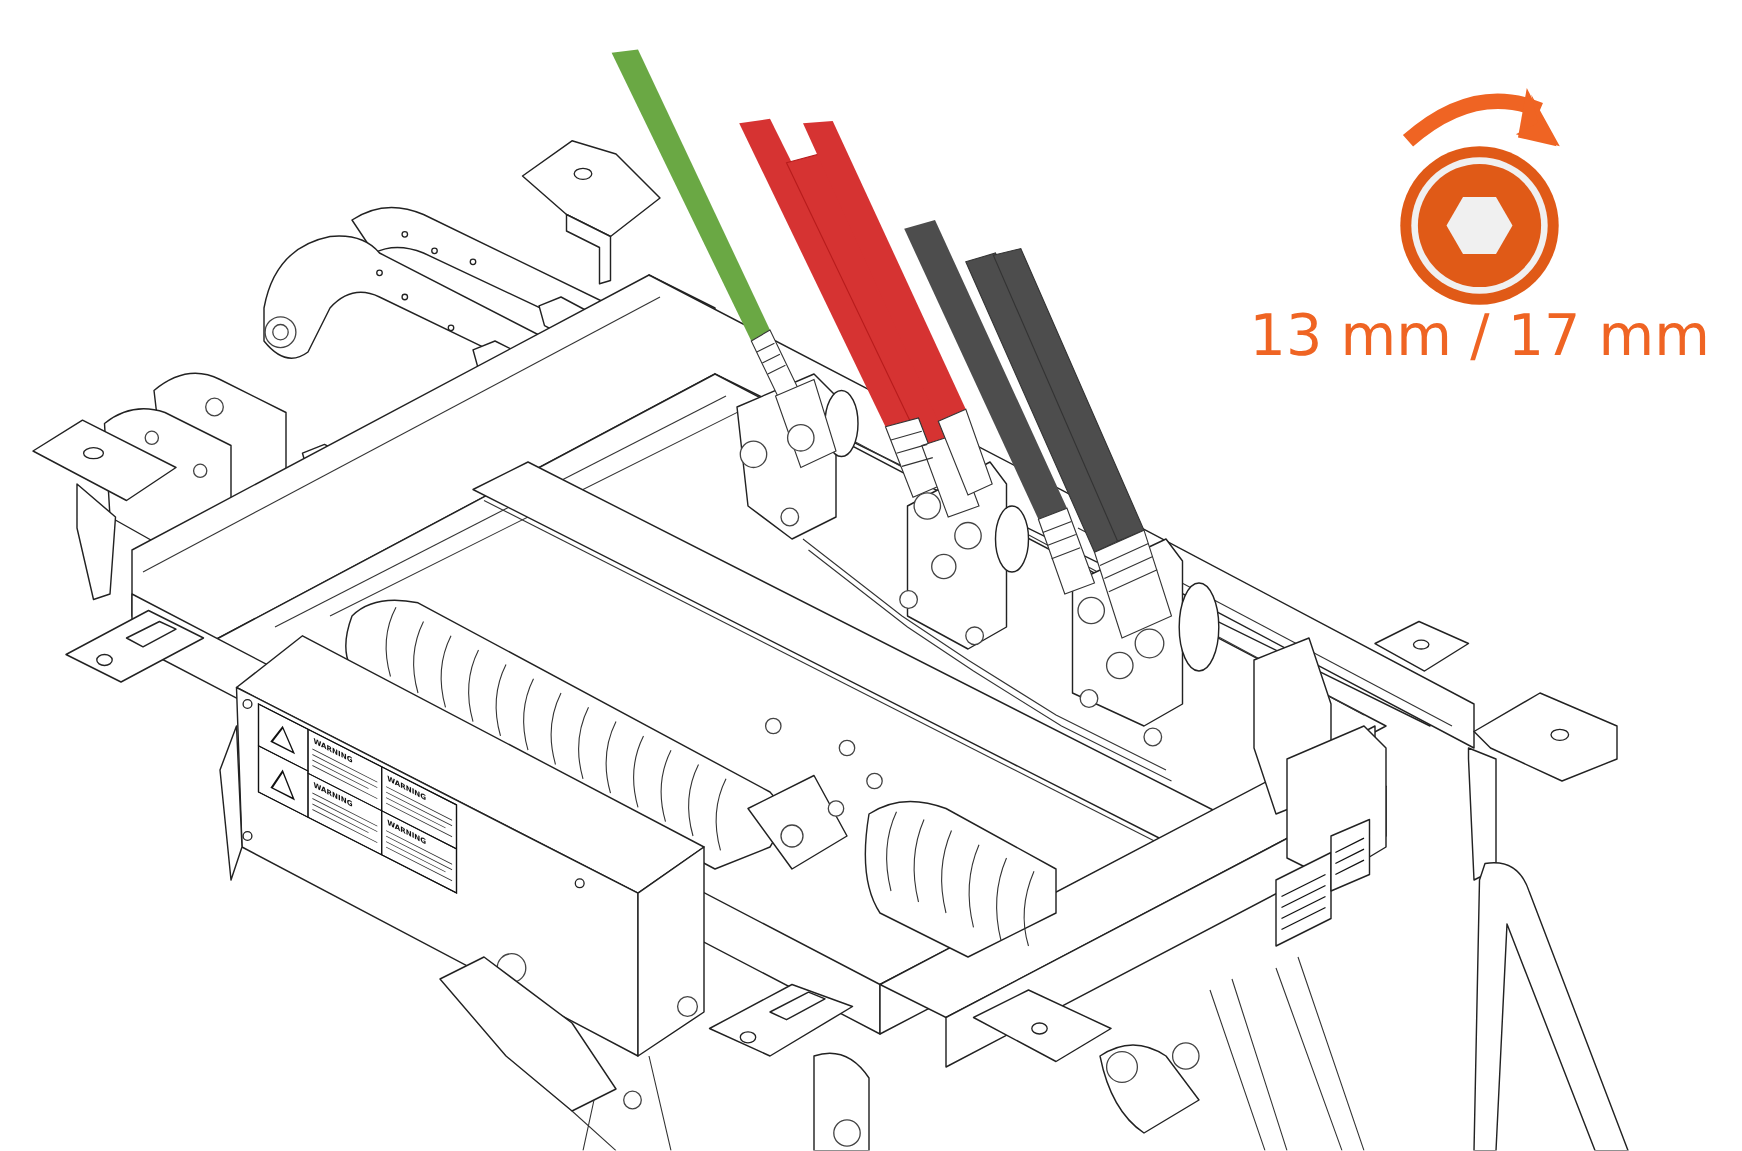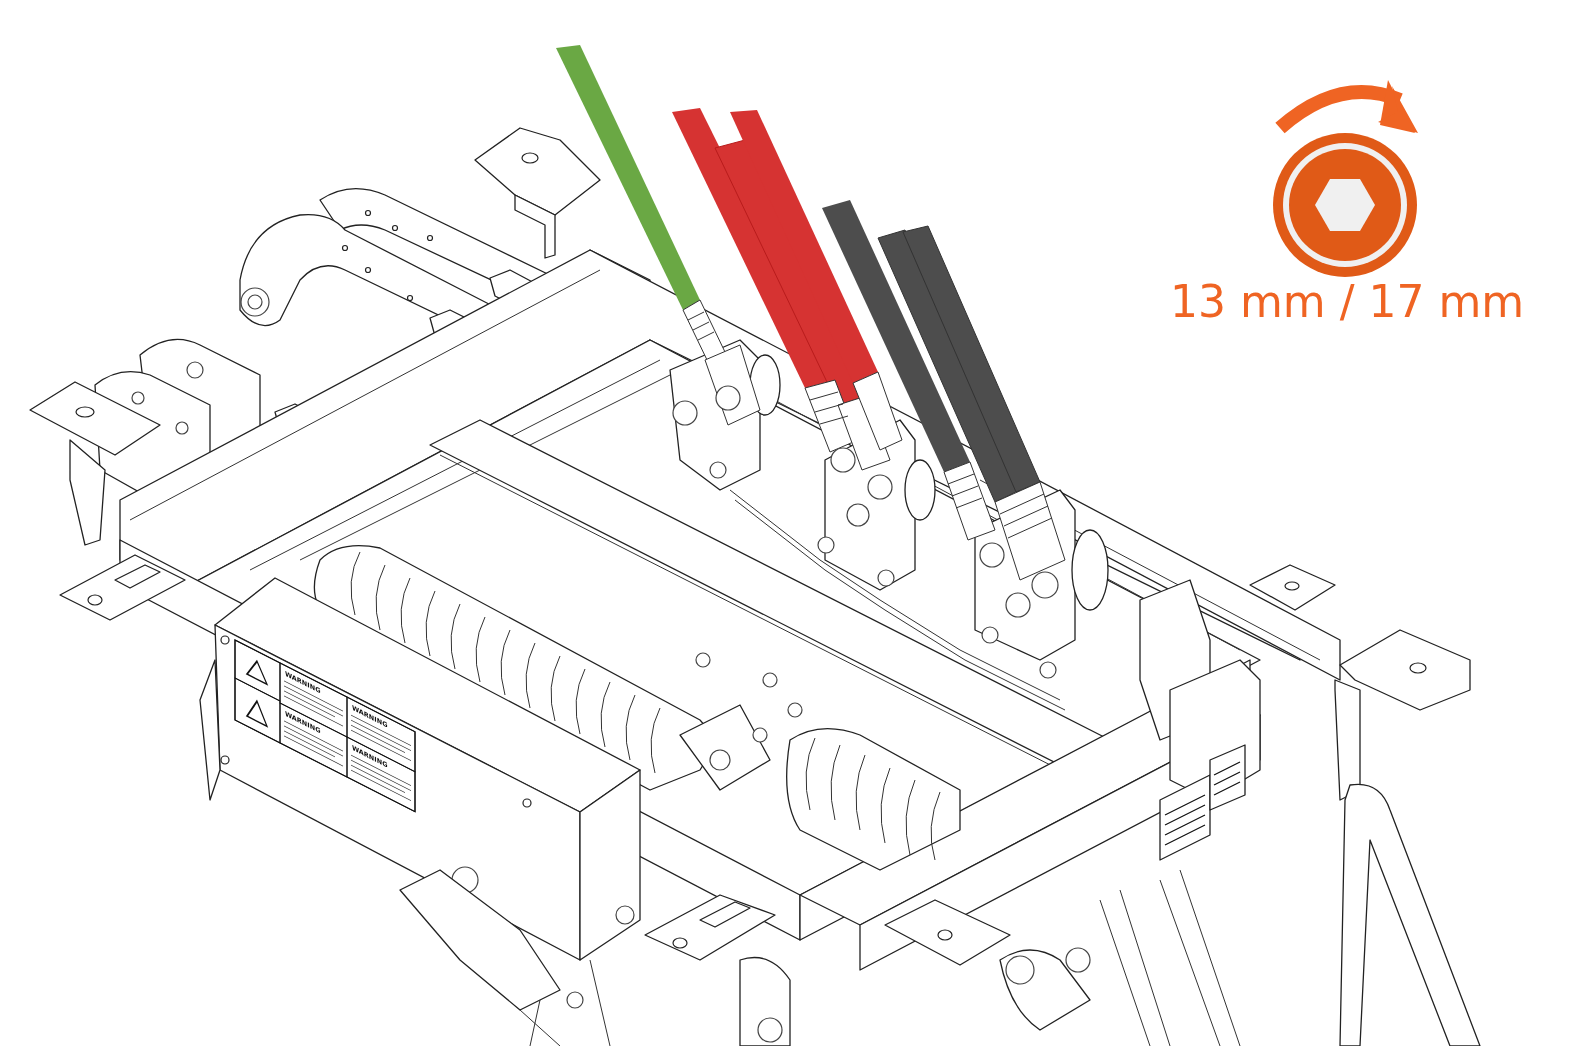--- a/index.html
+++ b/index.html
@@ -4,22 +4,22 @@
   <style>
     html, body { margin: 0; padding: 0; background: #ffffff; }
     body { width: 1584px; height: 1046px; position: relative; overflow: hidden;
            font-family: "DejaVu Sans", "Liberation Sans", sans-serif; }
     #stage { position: absolute; left: 0; top: 0; width: 1584px; height: 1046px; }
     .ln { fill: #fff; stroke: #222; stroke-width: 1.3; stroke-linejoin: round; stroke-linecap: round; }
     .ln-thin { fill: none; stroke: #333; stroke-width: 1; }
     .hole { fill: #fff; stroke: #222; stroke-width: 1.2; }
     .lug { fill: #fff; stroke: #333; stroke-width: 1; }
     .bolt { fill: #fff; stroke: #444; stroke-width: 1.2; }
-    #torque-label { position: absolute; left: 1170px; top: 276px; width: 370px;
-      font-family: "DejaVu Sans", sans-serif; font-size: 44px; color: #ef6423;
+    #torque-label { position: absolute; left: 1136px; top: 276px; width: 370px;
+      font-family: "DejaVu Sans", sans-serif; font-size: 52px; color: #ef6423;
       white-space: nowrap; letter-spacing: 0px; }
     .warn-text { font-family: "DejaVu Sans", sans-serif; font-size: 6.5px; font-weight: bold; fill: #111; }
   </style>
 </head>
 <body>
 
 <div id="stage">
 <svg width="1584" height="1046" viewBox="0 0 1584 1046" xmlns="http://www.w3.org/2000/svg">
 
   <g>

